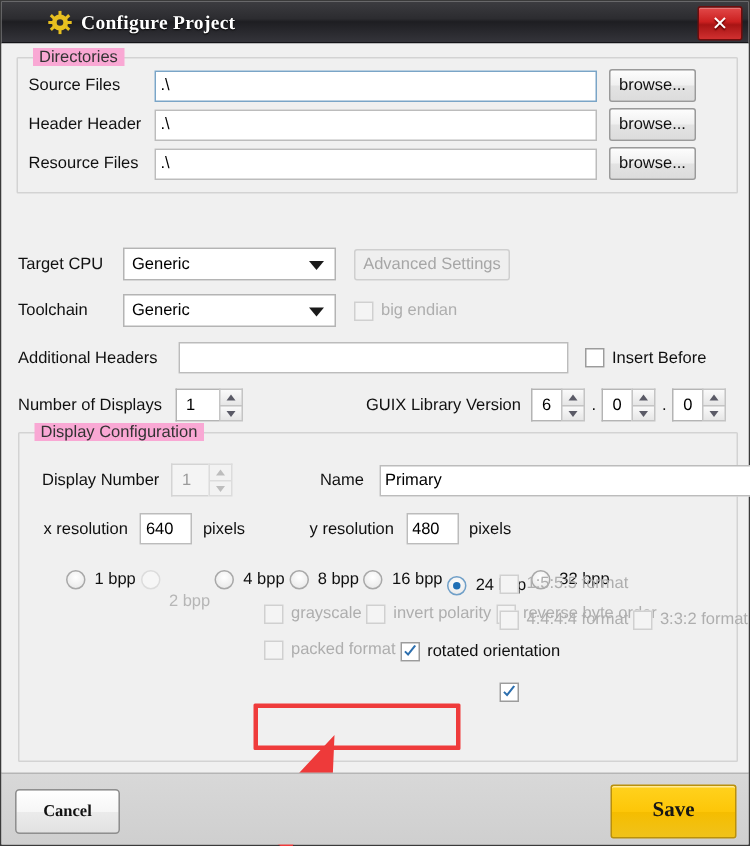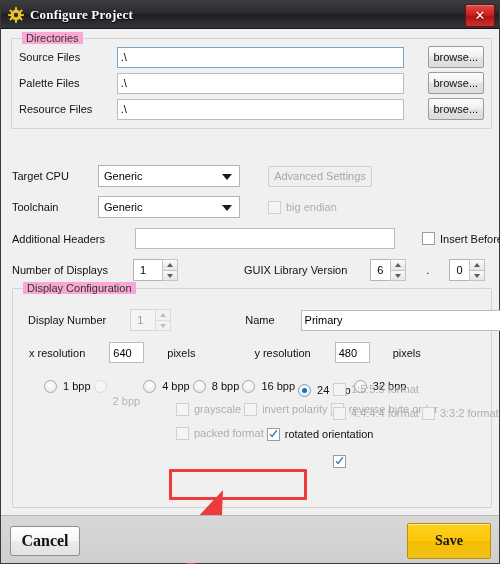--- a/index.html
+++ b/index.html
@@ -10,21 +10,21 @@
     -webkit-font-smoothing:antialiased;
   }
   .dialog{
     position:relative;width:500px;height:564px;box-sizing:border-box;
     border:1px solid #3a3a3a;background:#f0f0f0;display:flex;flex-direction:column;
   }
   
   .titlebar{
     height:27px;flex:0 0 27px;position:relative;
     background:linear-gradient(to bottom,#3c3c40 0%,#2c2c30 42%,#1e1e22 50%,#34343a 100%);
-    border-bottom:1px solid #141418;display:flex;align-items:center;
+    border-bottom:1px solid #141418;display:flex;align-items:center;padding-left:24px;
   }
   .gear{
     width:16px;height:16px;margin-left:7px;margin-right:6px;position:relative;flex:0 0 16px;
   }
   .gear svg{display:block}
   .title-text{
     color:#ffffff;font-size:13px;font-weight:bold;letter-spacing:.2px;
     font-family:"Liberation Serif","DejaVu Serif",serif;
     text-shadow:0 1px 1px #000;
   }
@@ -39,21 +39,21 @@
   
   .body{
     flex:1 1 auto;position:relative;background:#f0f0f0;padding:0;
   }
   .group{
     position:absolute;border:1px solid #d3d3d3;border-radius:1px;background:transparent;
   }
   .group > .legend{
     position:absolute;top:-7px;left:10px;background:#f9a8d4;padding:0 4px;font-size:11px;color:#333;
   }
-  .row{position:absolute;display:flex;align-items:center;gap:16px;}
+  .row{position:absolute;display:flex;align-items:center;}
   .lbl{font-size:11px;color:#101010;white-space:nowrap;}
   .lbl.dis{color:#a8a8a8;}
   input.txt{
     border:1px solid #bcbcbc;background:#ffffff;font-size:11px;
     font-family:"Liberation Sans","DejaVu Sans",sans-serif;
     padding:1px 3px;box-sizing:border-box;height:21px;color:#000;outline:none;
   }
   input.txt.focus{border:1px solid #7aa5c7;box-shadow:inset 0 0 0 1px #ffffff;}
   .btn{
     border:1px solid #9a9a9a;border-radius:2px;
@@ -125,21 +125,21 @@
   
   .footer{
     flex:0 0 48px;height:48px;position:relative;box-sizing:border-box;
     background:linear-gradient(to bottom,#d8d8d8 0%,#cfcfcf 100%);
     border-top:1px solid #b5b5b5;
   }
   .cancel-btn{
     position:absolute;left:9px;top:10px;width:68px;height:28px;
     border:1px solid #8f8f8f;border-radius:3px;
     background:linear-gradient(to bottom,#ffffff 0%,#f6f6f6 50%,#ebebeb 51%,#e2e2e2 100%);
-    font-size:16px;font-weight:bold;color:#111;cursor:pointer;
+    font-size:11px;font-weight:bold;color:#111;cursor:pointer;
     font-family:"Liberation Serif","DejaVu Serif",serif;
     display:flex;align-items:center;justify-content:center;
   }
   .save-btn{
     position:absolute;right:8px;top:7px;width:82px;height:34px;
     border:1px solid #b9900c;border-radius:2px;
     background:linear-gradient(to bottom,#ffd21e 0%,#fdc608 50%,#f5bd00 51%,#f0c21a 100%);
     font-size:14px;font-weight:bold;color:#161616;cursor:pointer;
     font-family:"Liberation Serif","DejaVu Serif",serif;
     display:flex;align-items:center;justify-content:center;
@@ -180,21 +180,21 @@
       <span class="legend">Directories</span>
     </div>
 
     <div class="row" style="left:18px;top:16px;width:465px;height:24px;">
       <span class="lbl" style="width:80px;">Source Files</span>
       <input class="txt focus" style="width: 295px; margin-left: 4px;" value=".\">
       <div class="btn" style="width:58px;height:22px;margin-left:8px;">browse...</div>
     </div>
 
     <div class="row" style="left:18px;top:42px;width:465px;height:24px;">
-      <span class="lbl" style="width:80px;">Palette Files</span>
+      <span class="lbl" style="width:80px;">Header Header</span>
       <input class="txt" style="width: 295px; margin-left: 4px;" value=".\">
       <div class="btn" style="width:58px;height:22px;margin-left:8px;">browse...</div>
     </div>
 
     <div class="row" style="left:18px;top:68px;width:465px;height:24px;">
       <span class="lbl" style="width:80px;">Resource Files</span>
       <input class="txt" style="width: 295px; margin-left: 4px;" value=".\">
       <div class="btn" style="width:58px;height:22px;margin-left:8px;">browse...</div>
     </div>
 

